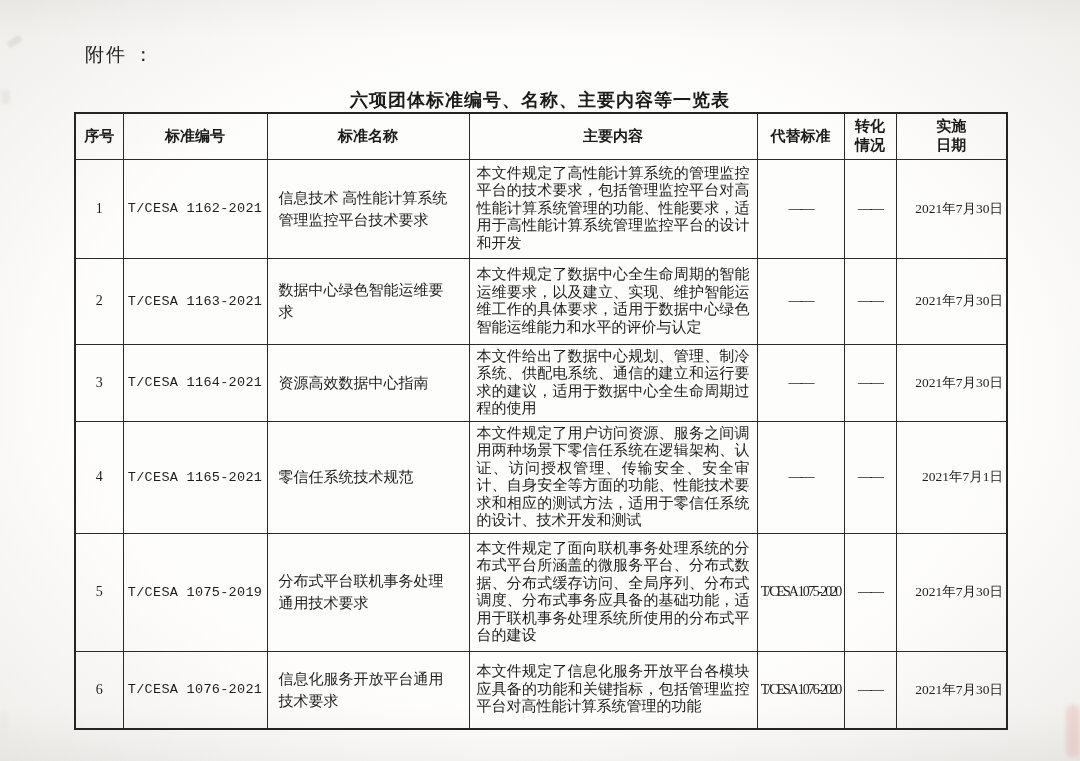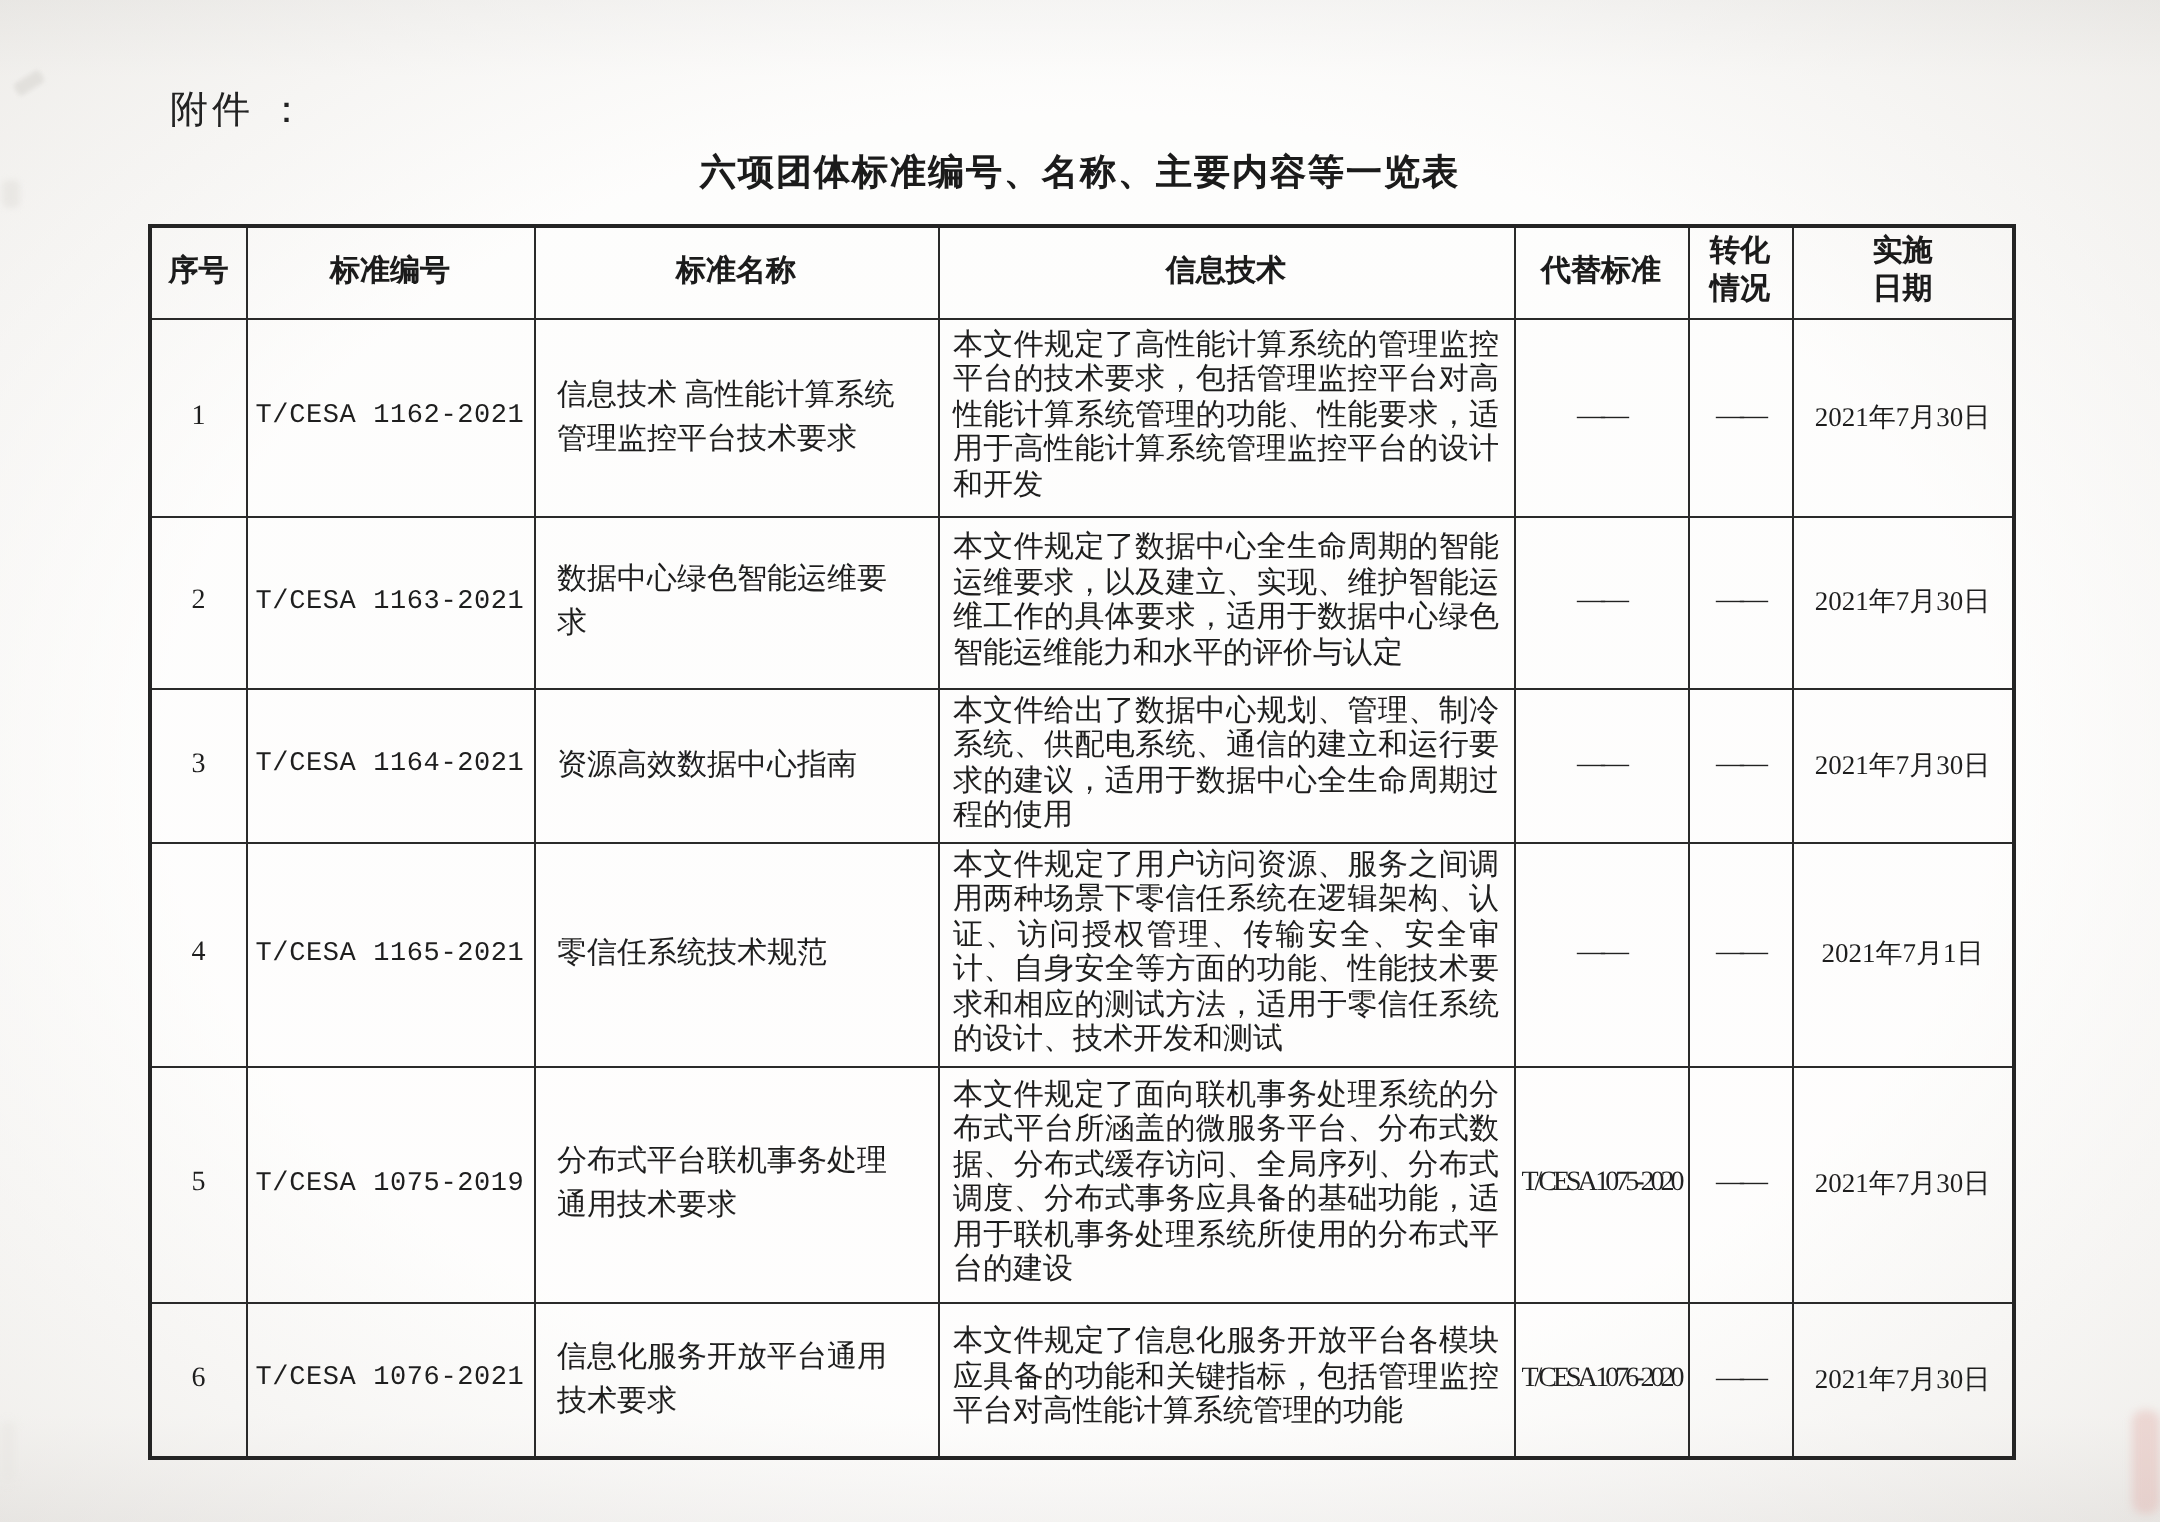--- a/index.html
+++ b/index.html
@@ -19,21 +19,21 @@
   .attachment {
     position: absolute;
     left: 85px; top: 42px;
     font-size: 19px;
     font-weight: normal;
     letter-spacing: 2px;
     color: #222;
   }
   .title {
     position: absolute;
-    left: 74px; top: 74px;
+    left: 74px; top: 88px;
     width: 932px;
     text-align: center;
     font-size: 18px;
     font-weight: bold;
     letter-spacing: 1px;
     color: #1b1b1b;
   }
 
   table.std-table {
     position: absolute;
@@ -90,21 +90,21 @@
     margin-left: 22px;
   }
   td.c-dash {
     text-align: center;
     font-size: 14px;
     letter-spacing: -2px;
     white-space: nowrap;
     color: #222;
   }
   td.c-date {
-    text-align: center;
+    text-align: right;
     font-size: 13.5px;
     padding: 0 3px;
   }
 
   
   .artifact { position: absolute; pointer-events: none; }
   .artifact-tl {
     left: 7px; top: 38px; width: 15px; height: 7px;
     background: #dcdad6; opacity: 0.7;
     transform: rotate(-32deg);
@@ -145,21 +145,21 @@
       <col style="width:288px">
       <col style="width:87px">
       <col style="width:52px">
       <col style="width:111px">
     </colgroup>
     <thead>
       <tr>
         <th>序号</th>
         <th>标准编号</th>
         <th>标准名称</th>
-        <th>信息技术</th>
+        <th>主要内容</th>
         <th>代替标准</th>
         <th>转化
 情况</th>
         <th>实施
 日期</th>
       </tr>
     </thead>
     <tbody>
       <tr>
         <td class="c-no">1</td>

